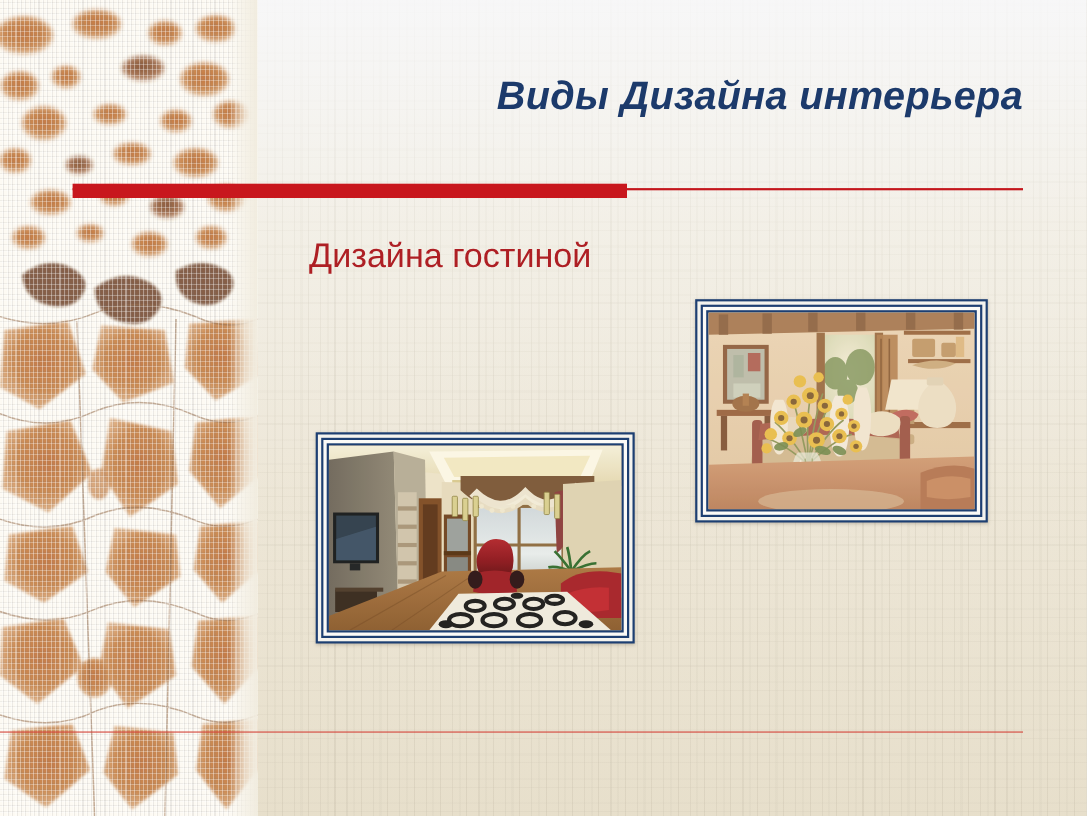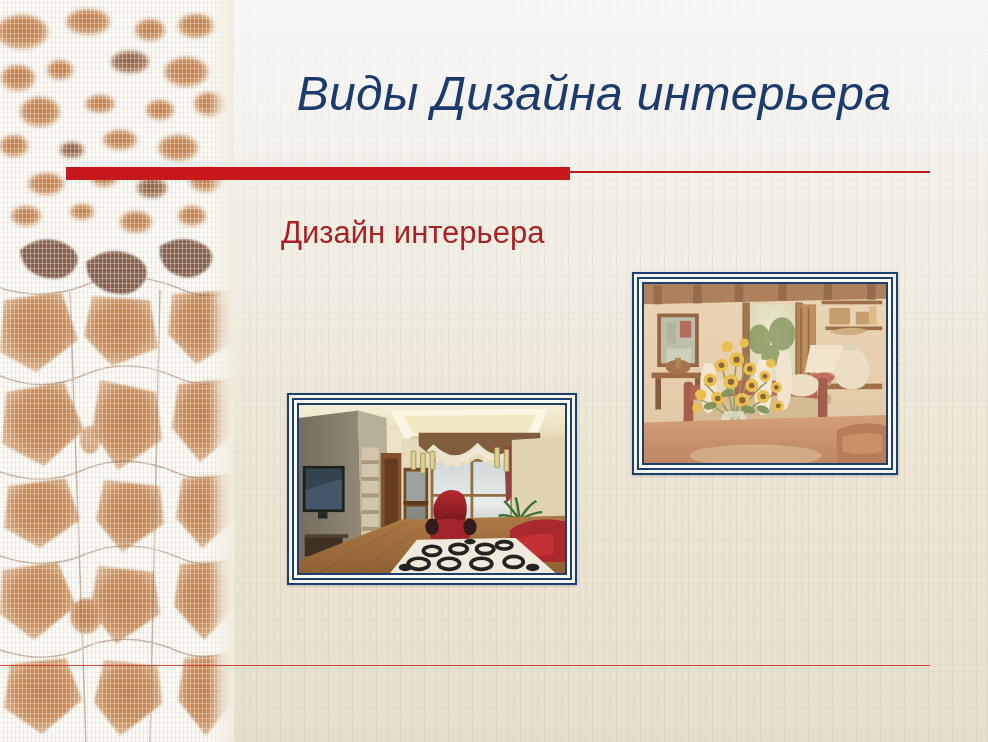--- a/index.html
+++ b/index.html
@@ -50,22 +50,22 @@
     mix-blend-mode:normal;opacity:.95;
   }
   #sidebar .fadeedge{
     position:absolute;right:0;top:0;width:26px;height:100%;
     background:linear-gradient(to right, rgba(250,247,240,0) 0%, rgba(244,240,229,0.75) 55%, rgba(241,236,223,1) 100%);
   }
 
   
   #title{
     position:absolute;left:258px;top:66px;width:672px;
-    text-align:center;
-    font-size:48px;font-weight:normal;font-style:italic;
+    text-align:right;
+    font-size:36px;font-weight:bold;font-style:italic;
     letter-spacing:.3px;
     color:#1c3a6b;
     white-space:nowrap;
   }
 
   
   #rule-thin-top{
     position:absolute;left:66px;top:171px;width:864px;height:2px;
     background:#c4161c;
   }
@@ -205,21 +205,21 @@
     </svg>
     <div class="weave"></div>
     <div class="fadeedge"></div>
   </div>
 
   <div id="title">Виды Дизайна интерьера</div>
 
   <div id="rule-thin-top"></div>
   <div id="rule-thick"></div>
 
-  <div id="subtitle">Дизайн интерьера</div>
+  <div id="subtitle">Дизайна гостиной</div>
 
   <div class="photo-frame" id="photo-room">
     <div class="mat1">
       <div class="mat2">
         <div class="pic">
           <svg viewBox="0 0 280 182" preserveAspectRatio="none" xmlns="http://www.w3.org/2000/svg">
             <defs>
               <linearGradient id="ceil" x1="0" y1="0" x2="0" y2="1">
                 <stop offset="0%" stop-color="#f4efd9"></stop>
                   <stop offset="100%" stop-color="#e2d6ac"></stop>

